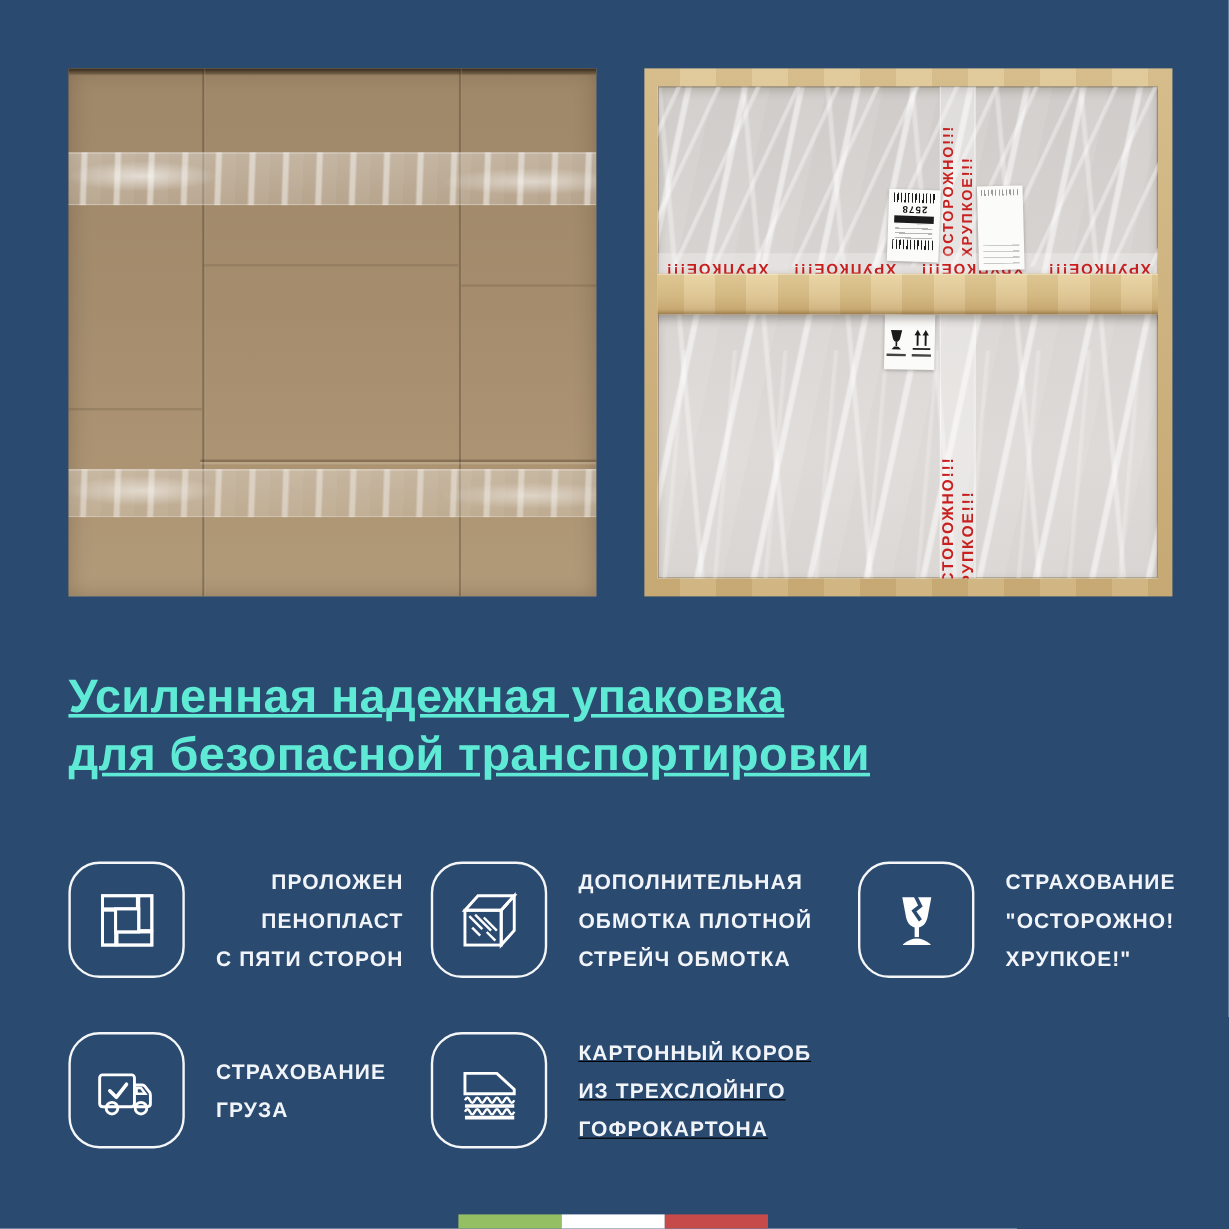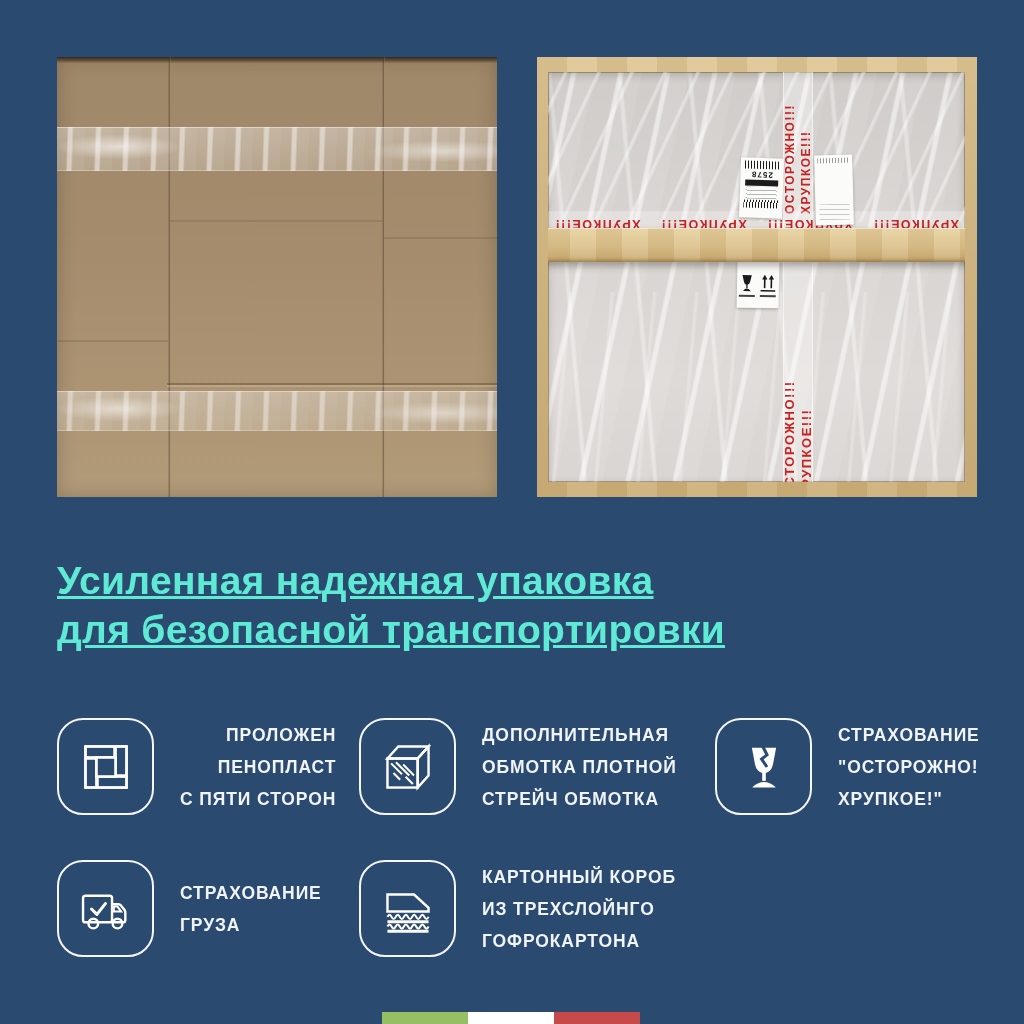--- a/index.html
+++ b/index.html
@@ -234,21 +234,21 @@
         <path class="ic" d="M58 40 H69 Q71 40 72.5 41.8 L79 50 Q80 51.5 80 54 V66 Q80 70 76 70 H58"></path>
         <path class="ic-thin" d="M61 44 H67 L73 52 H61 Z"></path>
         <circle cx="27" cy="72" r="8" fill="#2a4a70" class="ic"></circle>
         <circle cx="67" cy="72" r="8" fill="#2a4a70" class="ic"></circle>
       </svg>
     </div>
     <div class="f-text">СТРАХОВАНИЕ
 ГРУЗА</div>
   </div>
 
-  <div class="feature" style="left:359px;top:860px;">
+  <div class="feature" style="left:359px;top:860px;text-decoration:underline;">
     <div class="f-icon">
       <svg width="58" height="58" viewBox="0 0 96 96">
         <polygon class="ic" points="14,24 58,24 82,46 82,52 14,52"></polygon>
         <path class="ic-thin" d="M14 61 q3.4 -7 6.8 0 t6.8 0 t6.8 0 t6.8 0 t6.8 0 t6.8 0 t6.8 0 t6.8 0 t6.8 0 t6.8 0"></path>
         <line class="ic-thick" x1="14" y1="69" x2="82" y2="69"></line>
         <path class="ic-thin" d="M14 77 q3.4 -7 6.8 0 t6.8 0 t6.8 0 t6.8 0 t6.8 0 t6.8 0 t6.8 0 t6.8 0 t6.8 0 t6.8 0"></path>
         <line class="ic-thick" x1="14" y1="85" x2="82" y2="85"></line>
       </svg>
     </div>
     <div class="f-text">КАРТОННЫЙ КОРОБ

